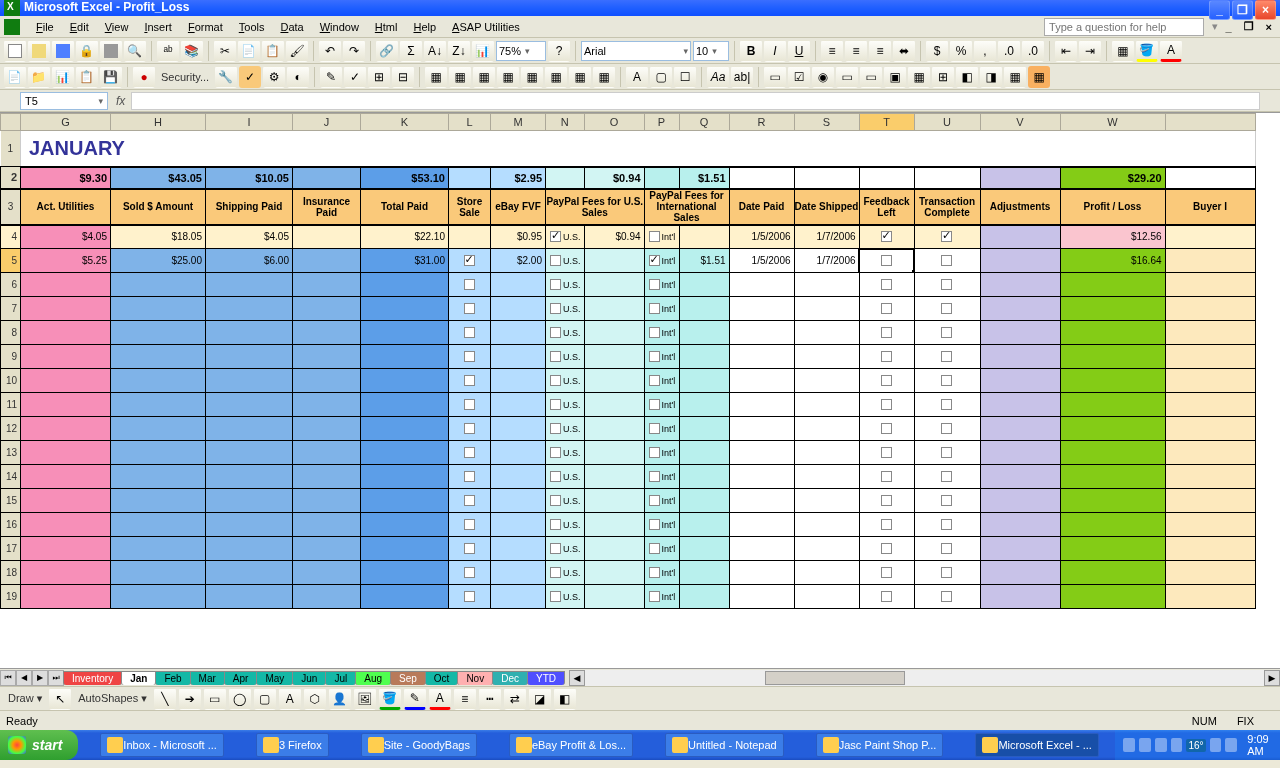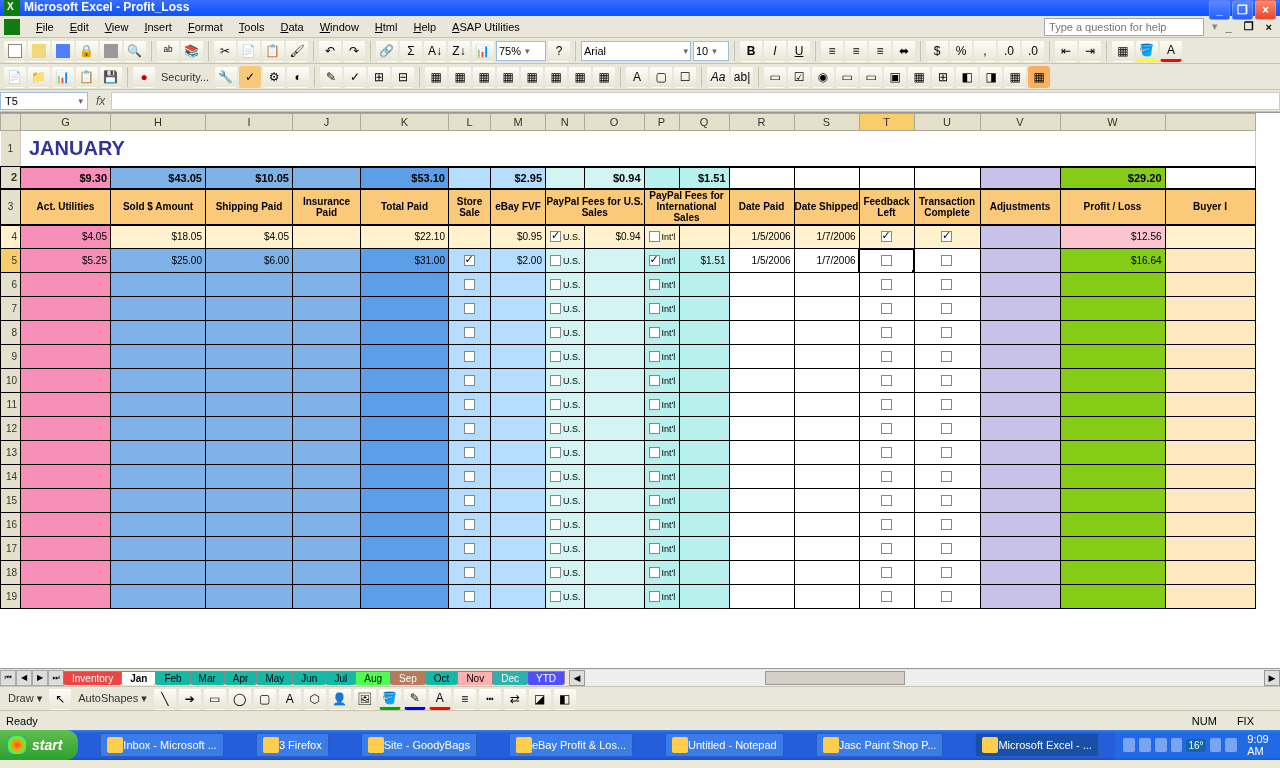--- a/index.html
+++ b/index.html
@@ -21,21 +21,21 @@
 .menubar .close-doc { margin-left: 4px; font-weight: bold; color: #000; padding: 0 4px;}
 .menubar .sep { margin-left: 8px; color: #888;}
 
 .toolbar { height: 26px; background: #e8e7da; border-bottom: 1px solid #c6c4af; display: flex; align-items: center; padding: 2px 4px; gap: 2px; overflow: hidden; }
 .tbtn { width: 22px; height: 22px; border: 1px solid transparent; display: flex; align-items: center; justify-content: center; font-size: 12px; background: linear-gradient(#fdfdf9,#e8e6d5); border-radius: 3px; }
 .tsep { width: 1px; height: 20px; background: #c6c4af; margin: 0 3px; }
 .tlabel { padding: 0 4px; font-size: 11px; color: #333; }
 .tcombo { height: 20px; border: 1px solid #9abde0; background: #fff; font-size: 11px; padding: 1px 2px; display: flex; align-items: center; }
 .tcombo .dd { margin-left: 4px; font-size: 9px; color: #666; }
 
-.namebox-row { height: 22px; background: #e8e7da; display: flex; align-items: center; padding: 2px 0; border-bottom: 1px solid #c6c4af; }
+.namebox-row { height: 22px; background: #e8e7da; display: flex; align-items: center; padding: 2px 20px; border-bottom: 1px solid #c6c4af; }
 .namebox { width: 88px; height: 18px; border: 1px solid #9abde0; background: #fff; display: flex; align-items: center; padding: 0 4px; font-size: 11px; }
 .fx-label { margin-left: 8px; font-style: italic; color: #555; font-size: 12px; }
 .formula-bar { flex: 1; height: 18px; border: 1px solid #ccc; background: #fff; margin-left: 6px; }
 
 .grid-wrap { position: relative; height: 556px; background: #fff; overflow: hidden; border-top: 1px solid #999; }
 .grid { border-collapse: collapse; table-layout: fixed; }
 .grid th, .grid td { border: 1px solid #000; padding: 0; position: relative; font-size: 10px; overflow: hidden; }
 .colhdr th { background: #e4e0c9; color: #333; font-weight: normal; height: 17px; border: 1px solid #aca899; text-align: center; font-size: 11px; }
 .rowhdr { background: #e4e0c9; color: #333; font-weight: normal; border: 1px solid #aca899; text-align: center; font-size: 11px; width: 20px; }
 .colhdr th.sel { background: #facd6b; }

